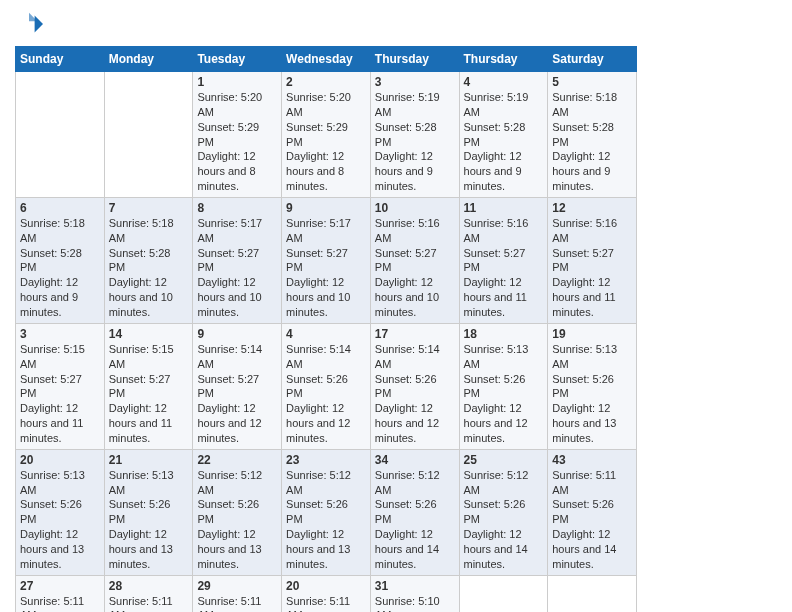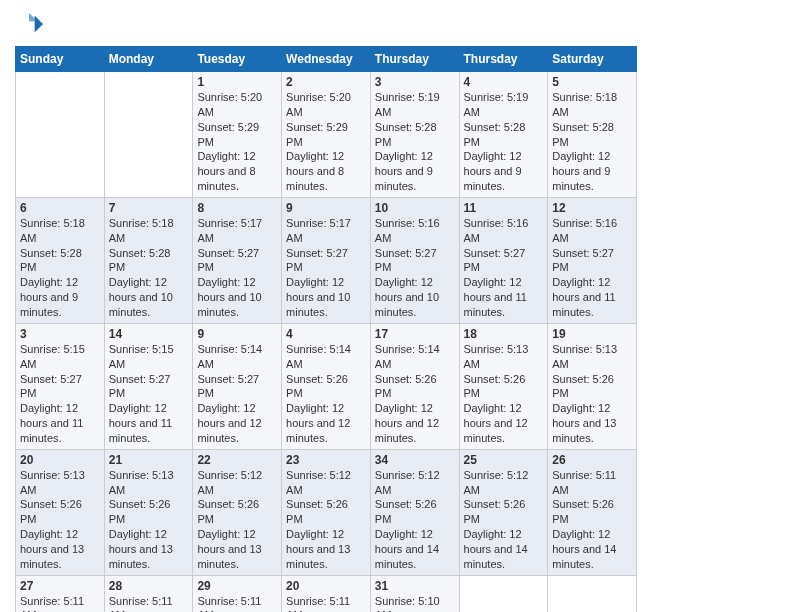--- a/index.html
+++ b/index.html
@@ -292,21 +292,21 @@
 Sunset: 5:26 PM
 Daylight: 12 hours and 14 minutes.</div>
           </td>
           <td>
             <span class="day-number">25</span>
             <div class="cell-text" style="white-space: pre-line;">Sunrise: 5:12 AM
 Sunset: 5:26 PM
 Daylight: 12 hours and 14 minutes.</div>
           </td>
           <td>
-            <span class="day-number">26</span>
+            <span class="day-number">43</span>
             <div class="cell-text" style="white-space: pre-line;">Sunrise: 5:11 AM
 Sunset: 5:26 PM
 Daylight: 12 hours and 14 minutes.</div>
           </td>
         </tr>
         <tr>
           <td>
             <span class="day-number">27</span>
             <div class="cell-text" style="white-space: pre-line;">Sunrise: 5:11 AM
 Sunset: 5:26 PM

